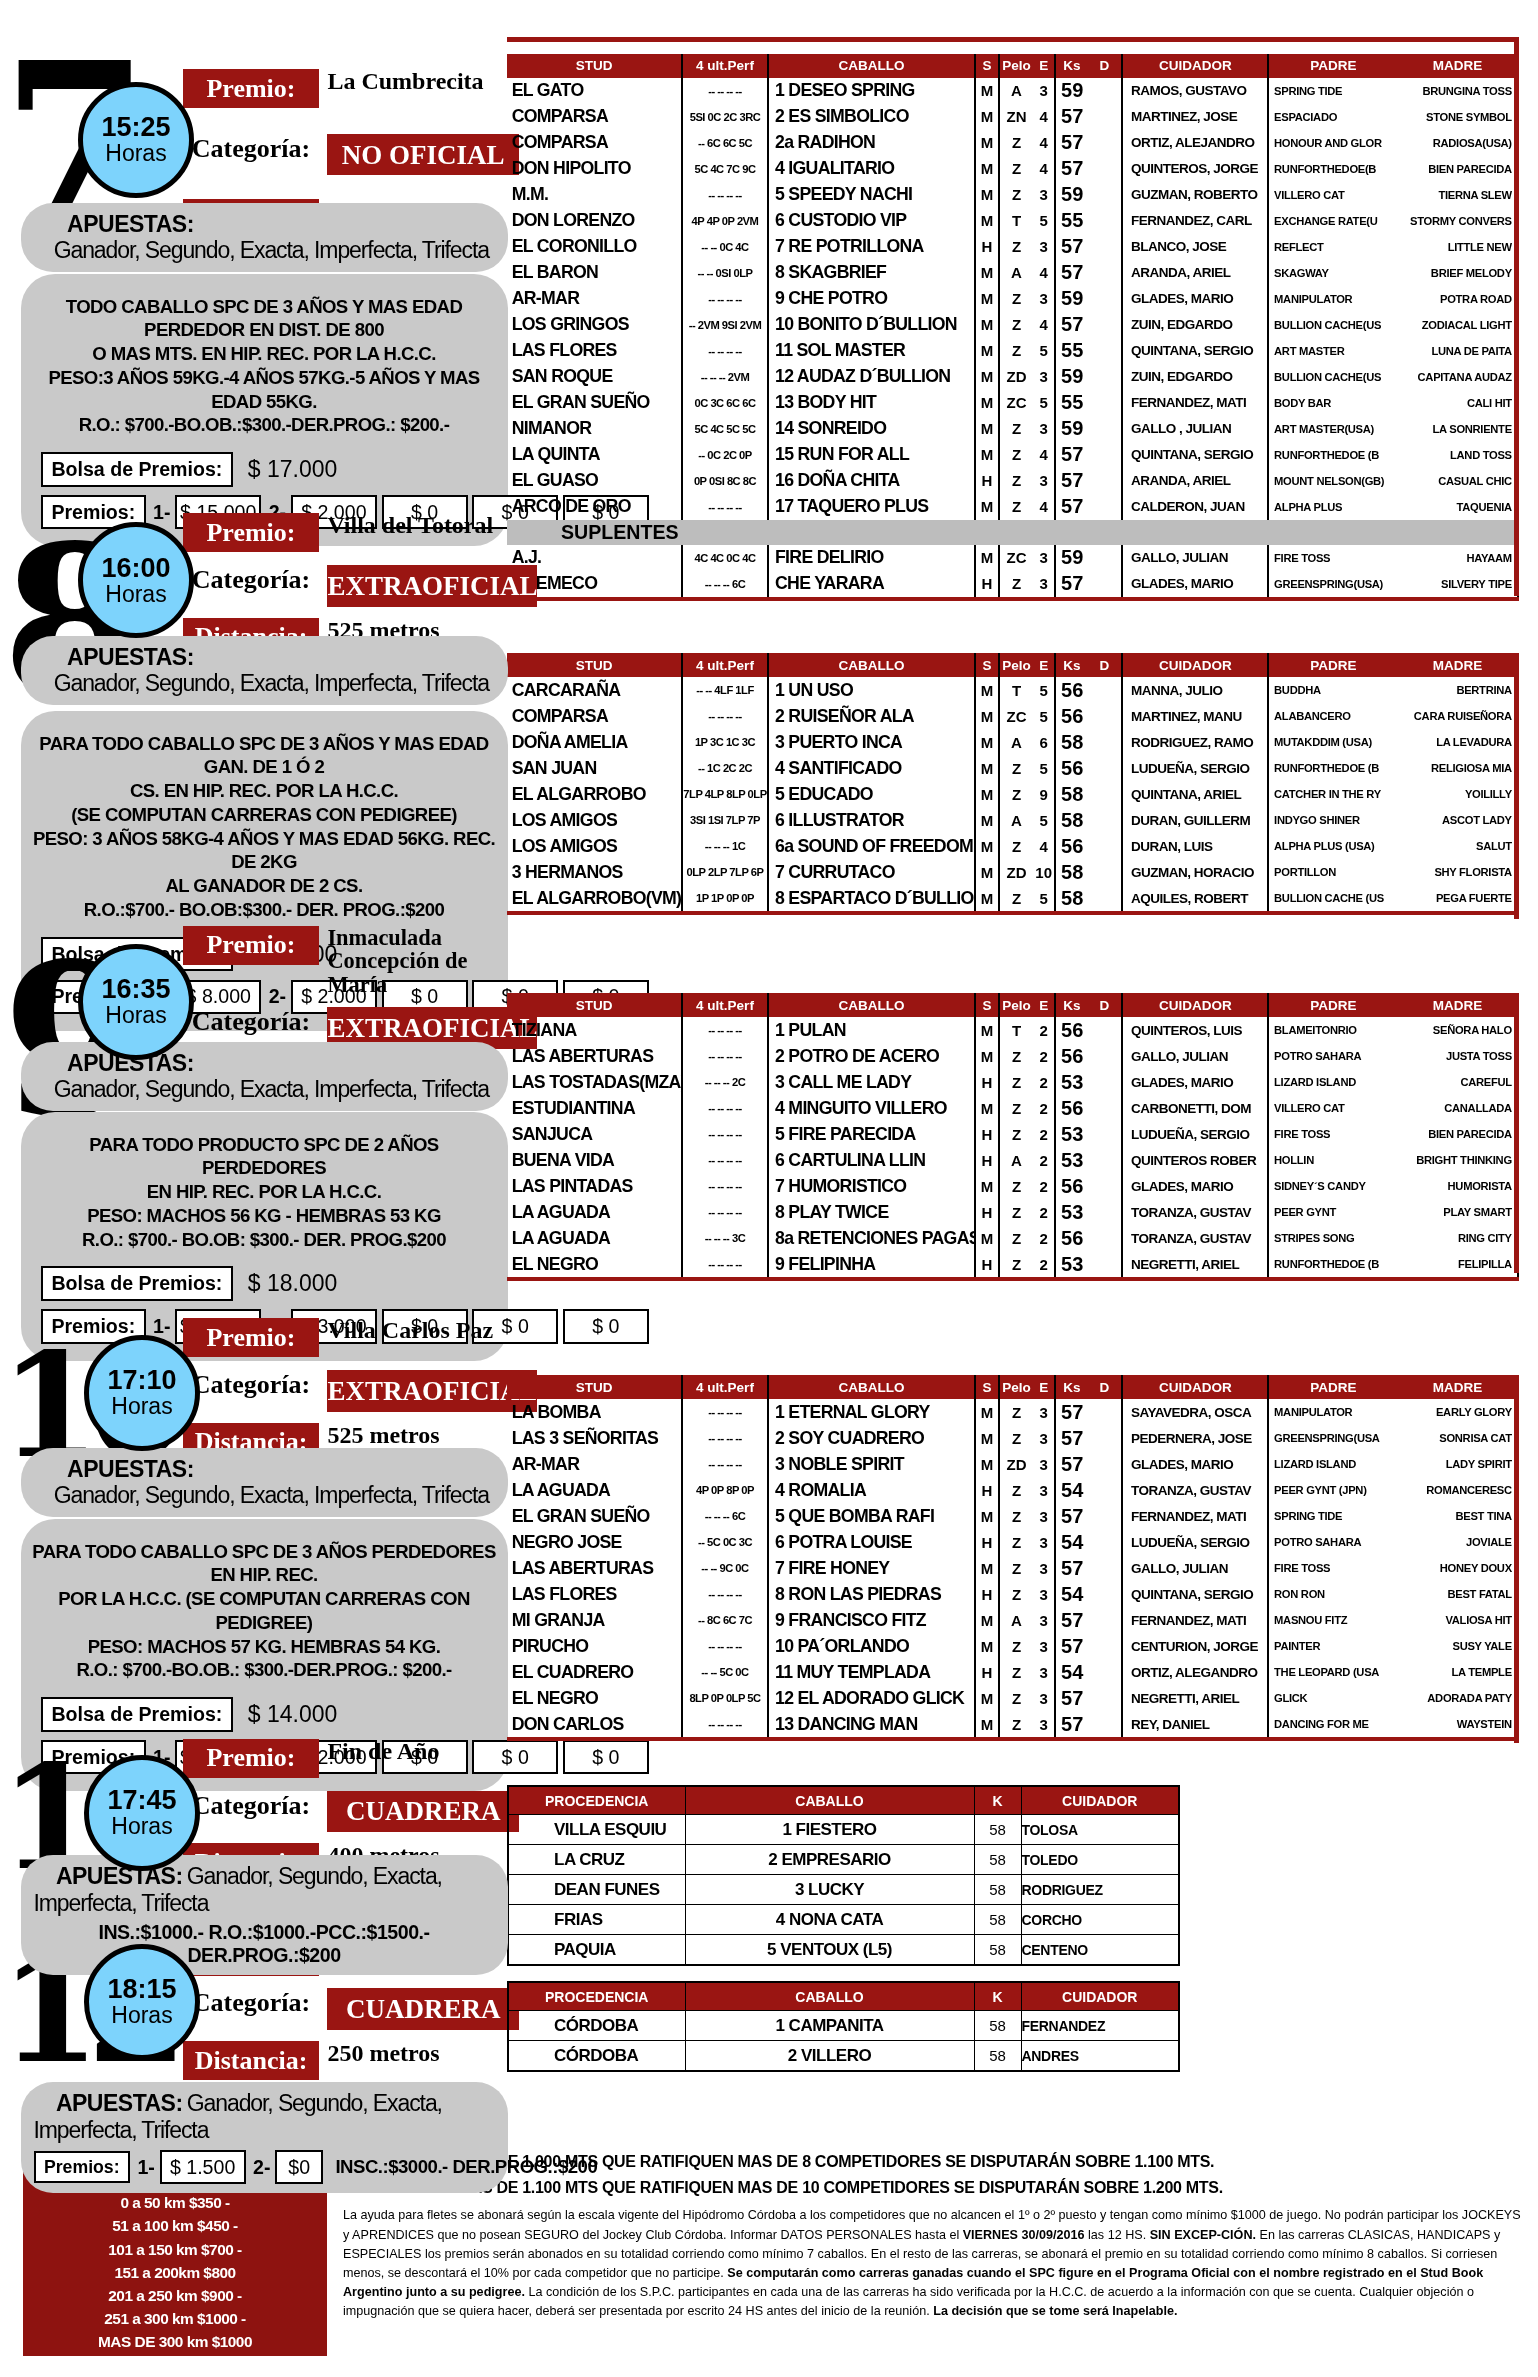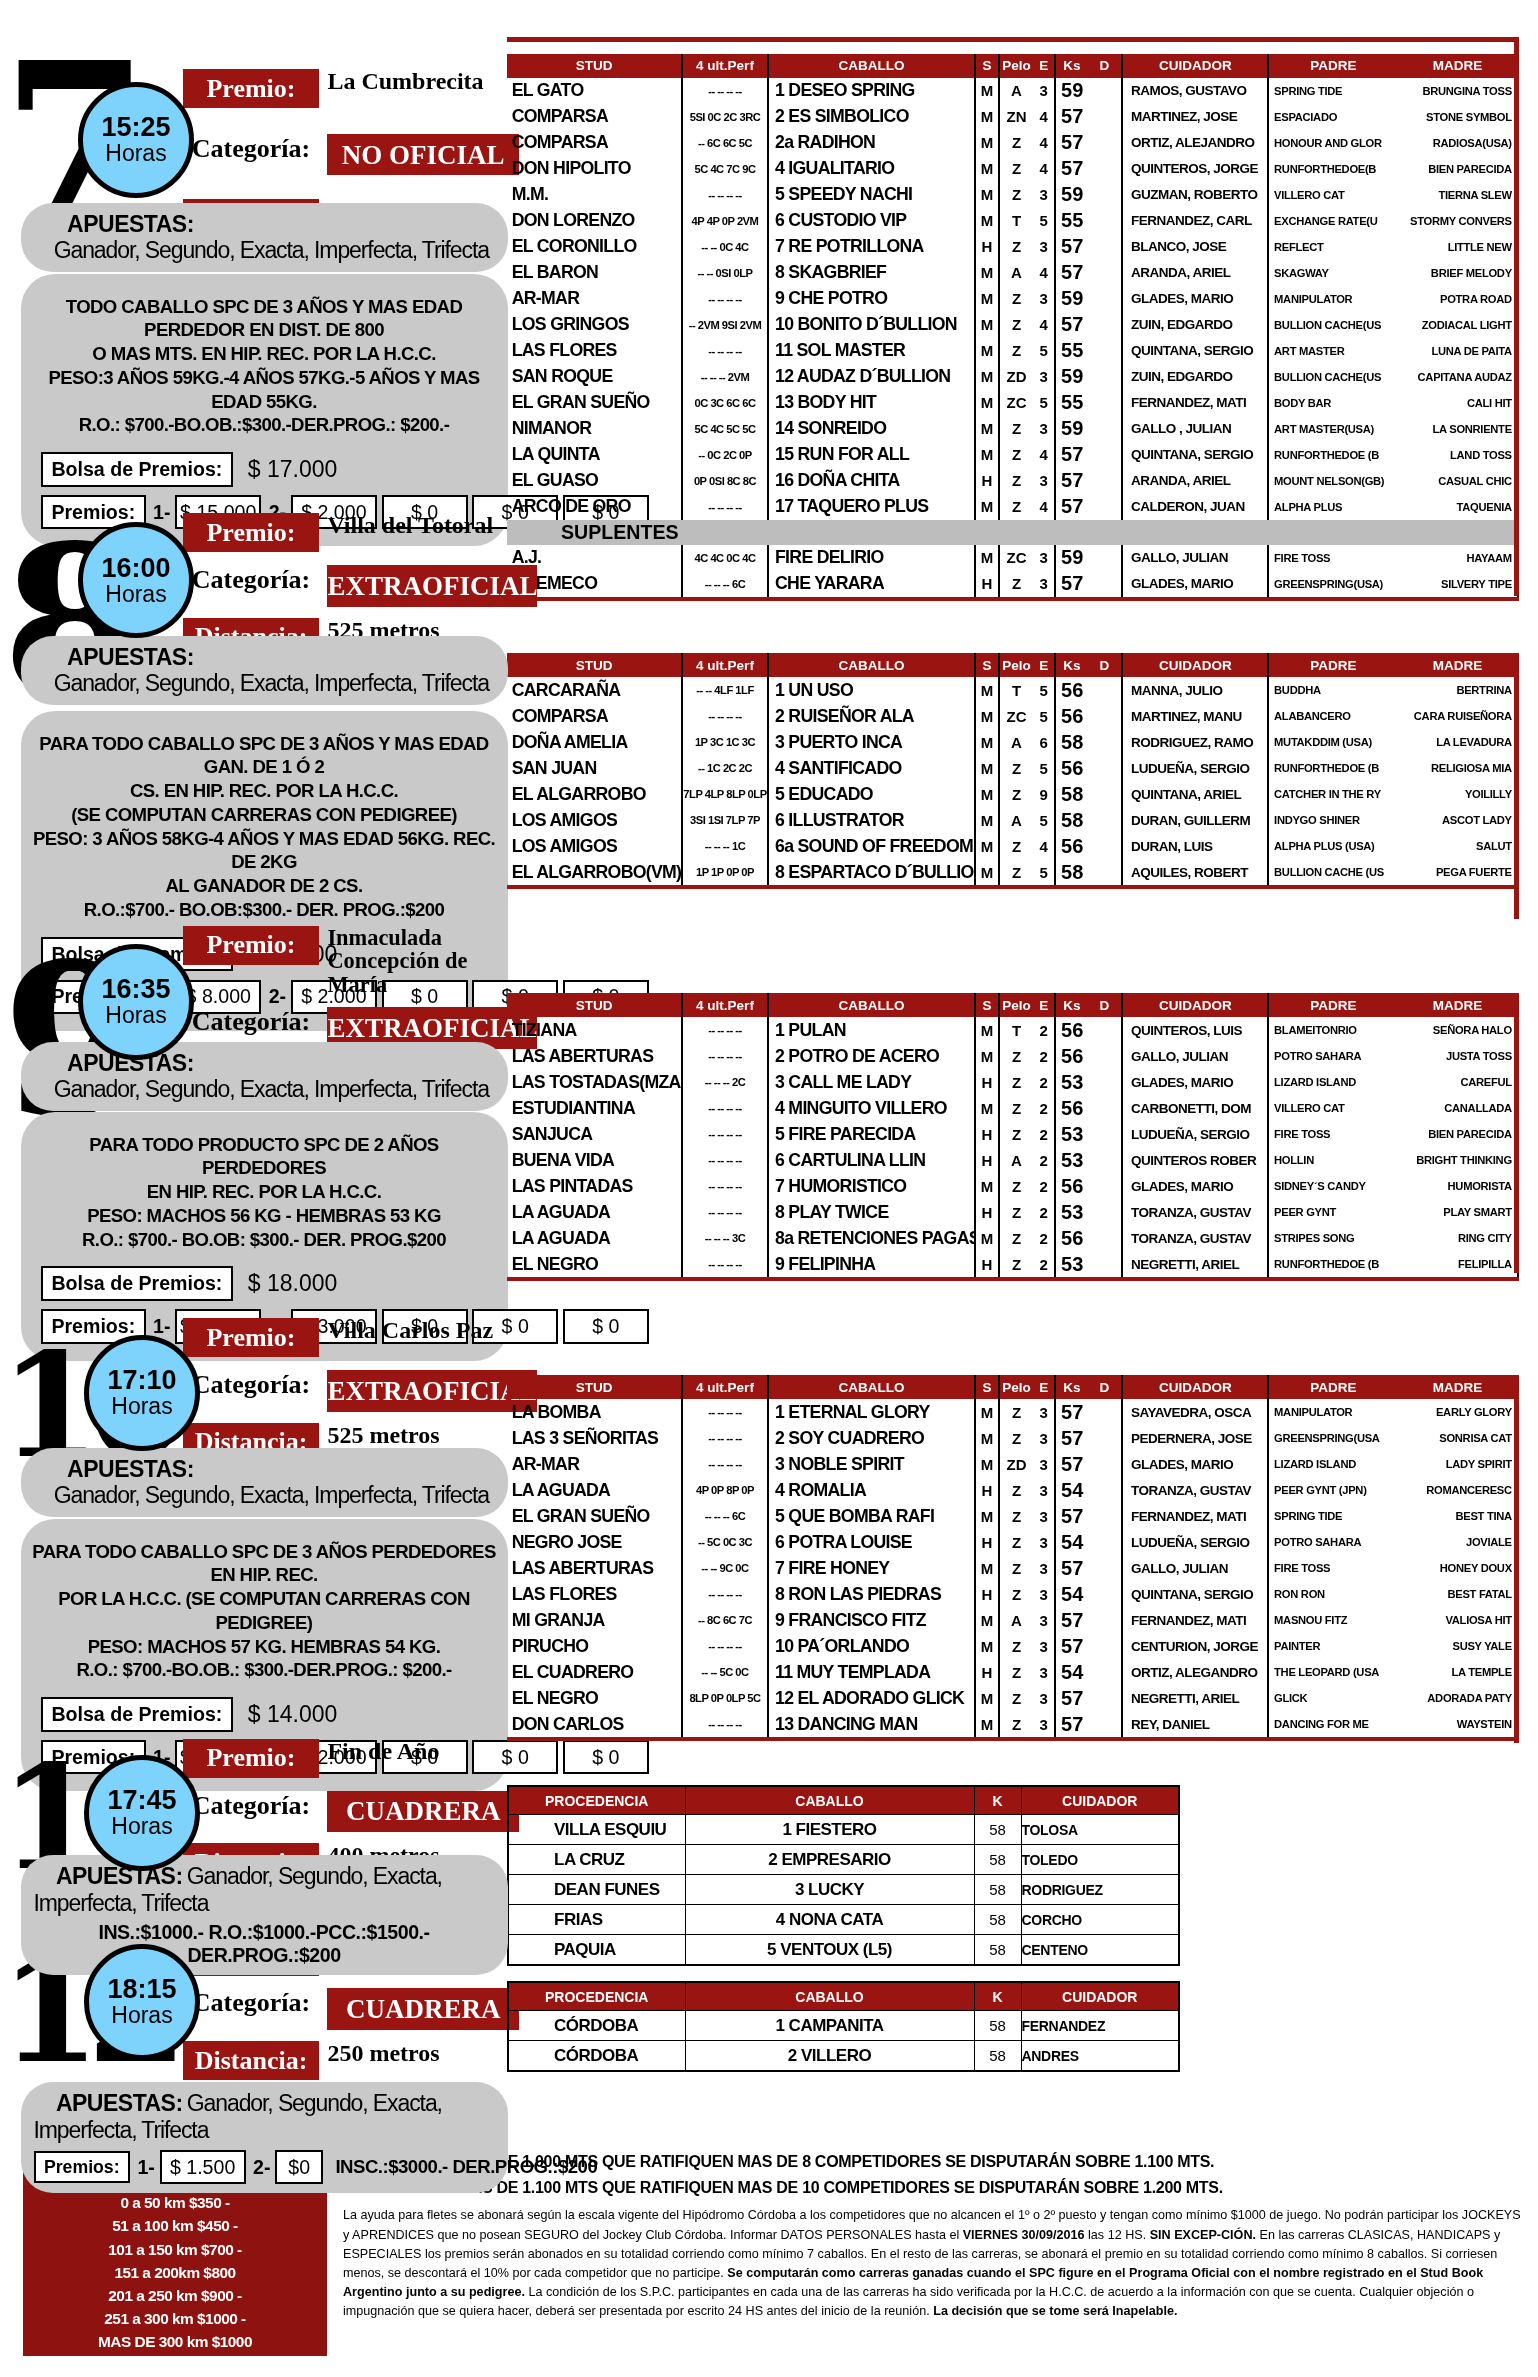--- a/index.html
+++ b/index.html
@@ -593,20 +593,33 @@
             <td class="s bl">M</td>
             <td class="pelo bl">Z</td>
             <td class="e">4</td>
             <td class="ks bl">56</td>
             <td class="d"></td>
             <td class="cuid bl">DURAN, LUIS</td>
             <td class="padre bl">ALPHA PLUS (USA)</td>
             <td class="madre br">SALUT</td>
           </tr>
           <tr>
+            <td class="stud">3 HERMANOS</td>
+            <td class="perf bl">0LP 2LP 7LP 6P</td>
+            <td class="cab bl">7 CURRUTACO</td>
+            <td class="s bl">M</td>
+            <td class="pelo bl">ZD</td>
+            <td class="e">10</td>
+            <td class="ks bl">58</td>
+            <td class="d"></td>
+            <td class="cuid bl">GUZMAN, HORACIO</td>
+            <td class="padre bl">PORTILLON</td>
+            <td class="madre br">SHY FLORISTA</td>
+          </tr>
+          <tr>
             <td class="stud">EL ALGARROBO(VM)</td>
             <td class="perf bl">1P 1P 0P 0P</td>
             <td class="cab bl">8 ESPARTACO D´BULLION</td>
             <td class="s bl">M</td>
             <td class="pelo bl">Z</td>
             <td class="e">5</td>
             <td class="ks bl">58</td>
             <td class="d"></td>
             <td class="cuid bl">AQUILES, ROBERT</td>
             <td class="padre bl">BULLION CACHE (US</td>

